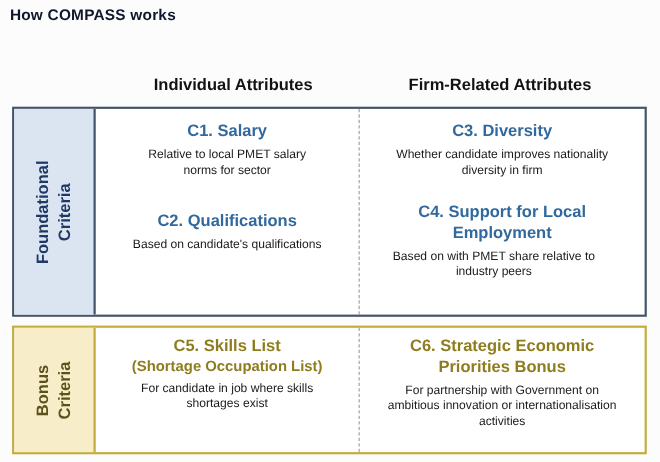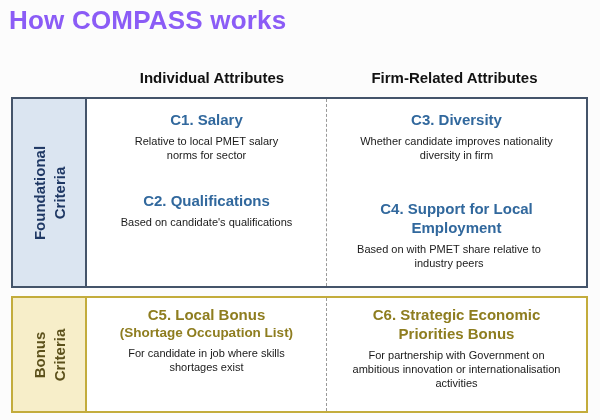--- a/index.html
+++ b/index.html
@@ -8,23 +8,23 @@
     font-family: "Liberation Sans", "DejaVu Sans", sans-serif;
     background: #fcfcfc;
     position: relative;
     overflow: hidden;
   }
   .canvas { position: absolute; inset: 0; }
 
   .page-title {
     position: absolute;
     left: 9px; top: 5px;
-    font-size: 26px;
+    font-size: 14px;
     font-weight: bold;
-    color: #8b5cf6;
+    color: #0f172a;
     letter-spacing: 0.2px;
   }
 
   .col-header {
     position: absolute;
     top: 69px;
     font-size: 15px;
     font-weight: bold;
     color: #121212;
     text-align: center;
@@ -78,21 +78,21 @@
   .col {
     display: flex;
     flex-direction: column;
     align-items: center;
     text-align: center;
   }
   .col.left-col {
     flex: 0 0 240px;
     border-right: 1px dashed #999999;
   }
-  .col.right-col { flex: 1; gap: 16px; }
+  .col.right-col { flex: 1; }
   .foundational .col { padding-top: 12px; }
   .bonus .col { padding-top: 8px; }
 
   .cell-heading {
     font-size: 15px;
     font-weight: bold;
     line-height: 1.25;
   }
   .foundational .cell-heading { color: #31689d; text-align: center; }
   .bonus .cell-heading { color: #8e7d1f; }
@@ -160,21 +160,21 @@
   </div>
 
   <div class="box bonus">
     <div class="label-cell">
       <div class="rot-label">Bonus
 Criteria</div>
     </div>
     <div class="content">
       <div class="col left-col">
         <div class="cell c5">
-          <div class="cell-heading">C5. Local Bonus</div>
+          <div class="cell-heading">C5. Skills List</div>
           <div class="cell-subheading">(Shortage Occupation List)</div>
           <div class="cell-body">For candidate in job where skills shortages exist</div>
         </div>
       </div>
       <div class="col right-col">
         <div class="cell c6">
           <div class="cell-heading">C6. Strategic Economic Priorities Bonus</div>
           <div class="cell-body">For partnership with Government on ambitious innovation or internationalisation activities</div>
         </div>
       </div>

